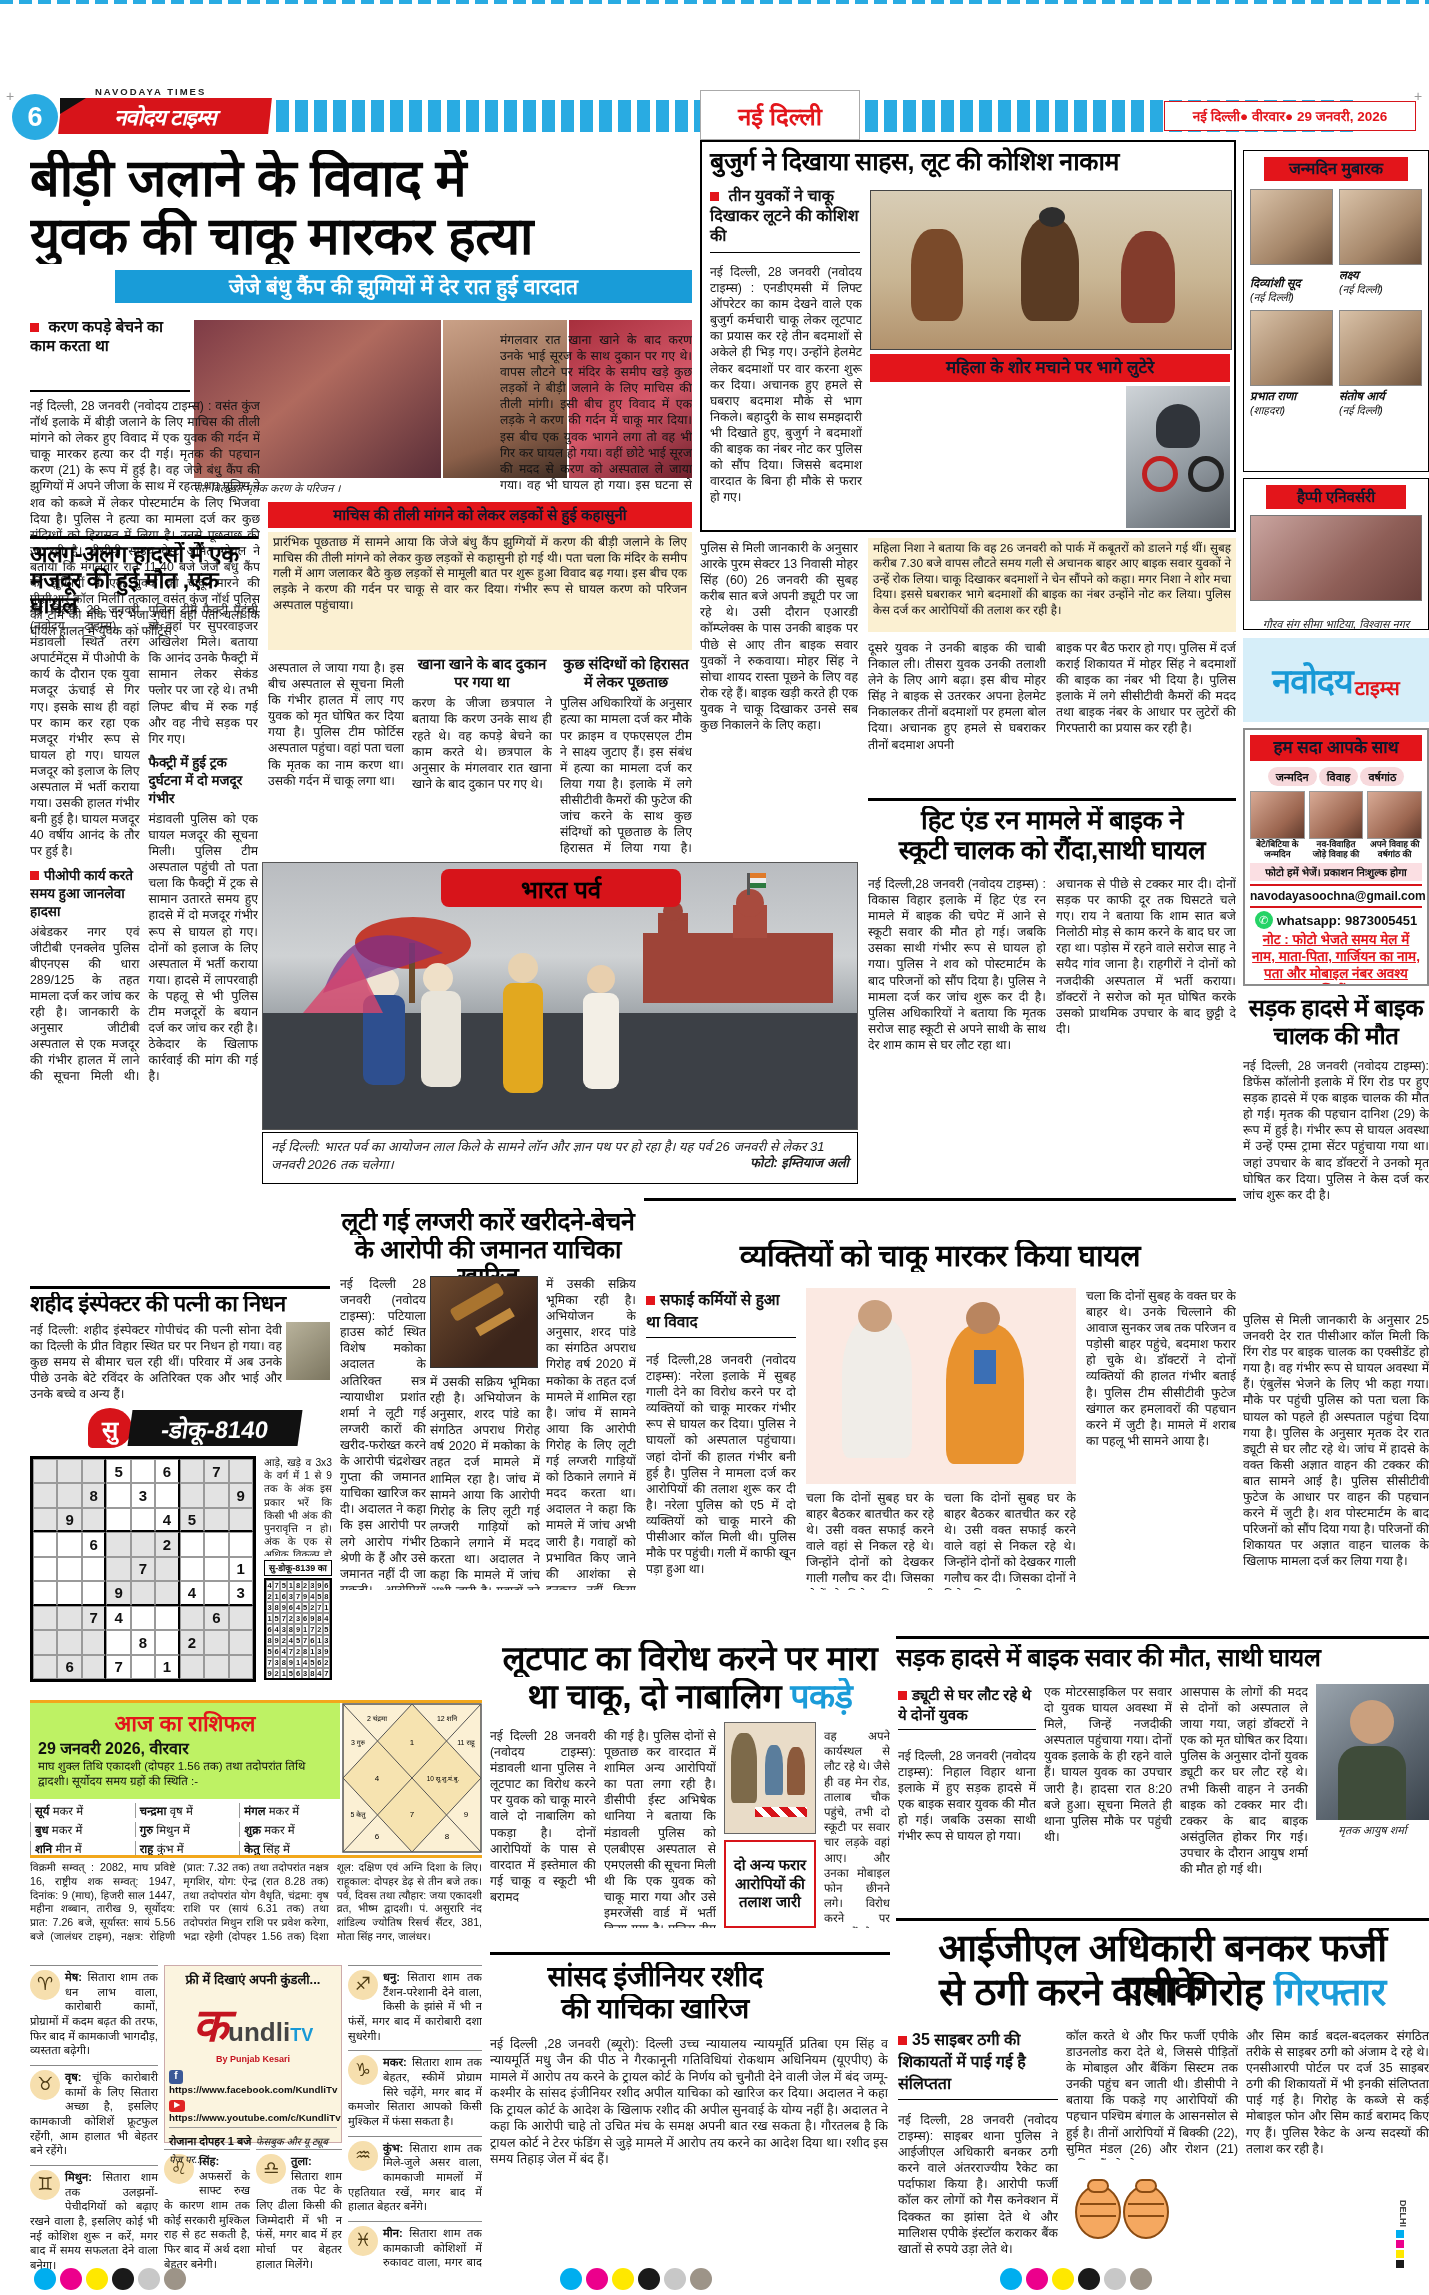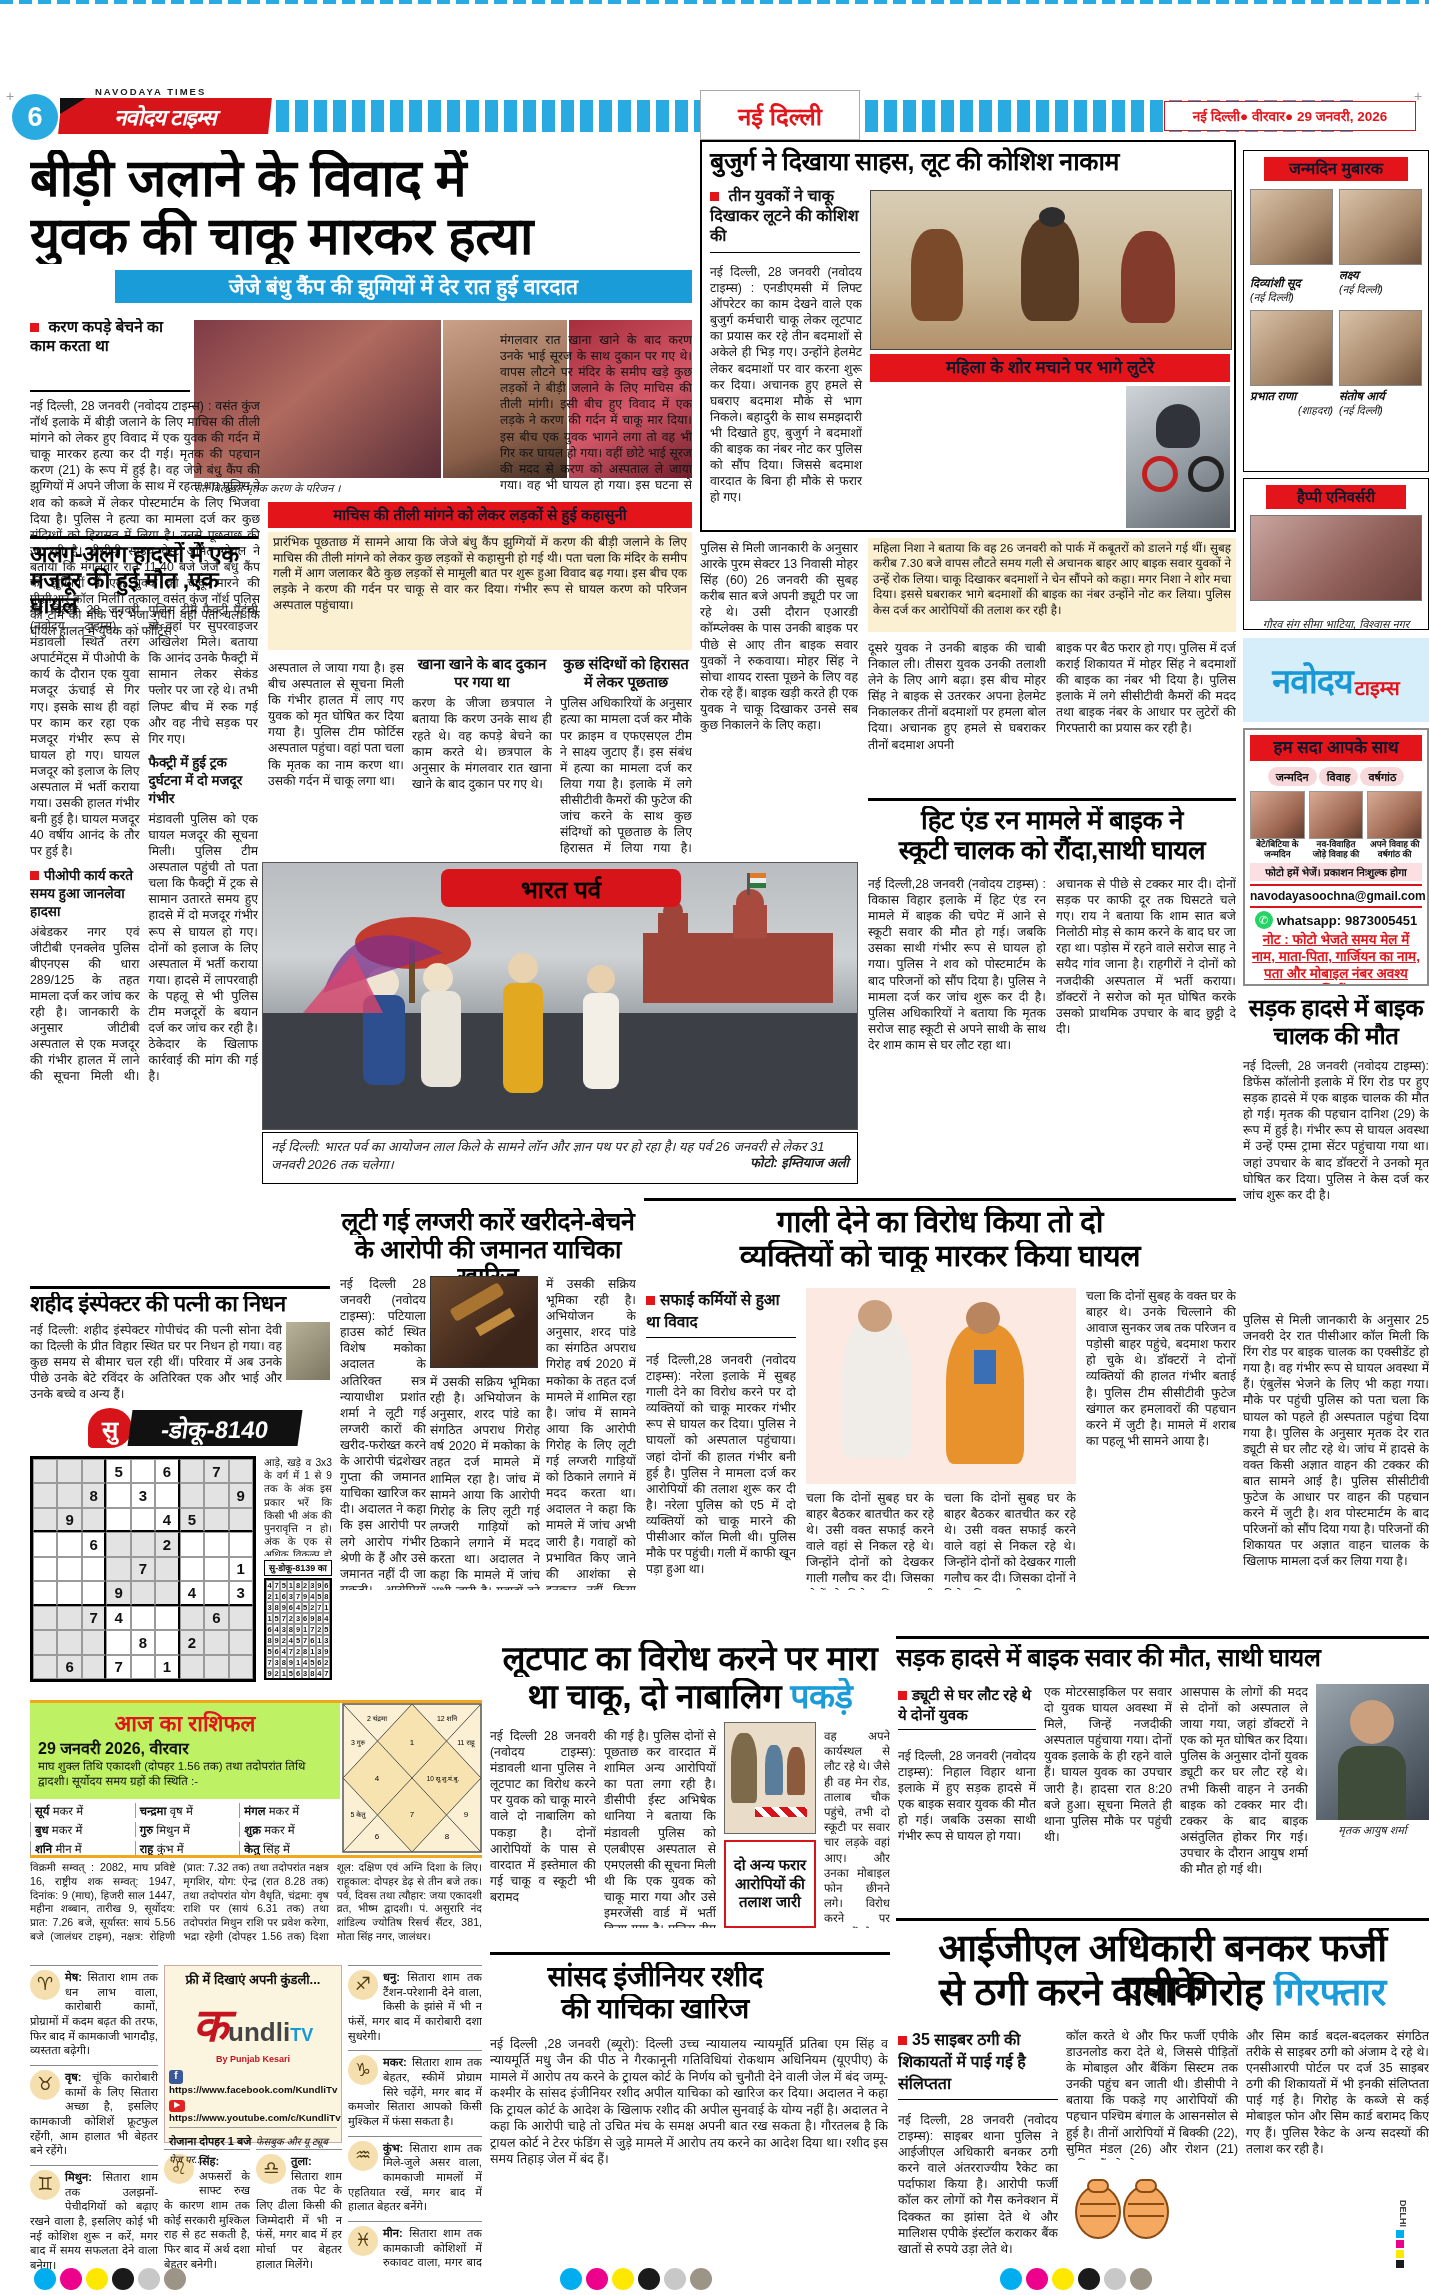--- a/index.html
+++ b/index.html
@@ -130,21 +130,21 @@
           <div style="font-size: 10.5px; font-style: italic;">(नई दिल्ली)</div>
         </div>
         <div>
           <div style="height: 74px; background: linear-gradient(140deg, rgb(217, 194, 168), rgb(166, 135, 106) 60%, rgb(110, 82, 60)); border: 1px solid rgb(136, 136, 136);"></div>
           <div class="b" style="font-size: 11.5px; font-style: italic; margin-top: 2px;">लक्ष्य</div>
           <div style="font-size: 10.5px; font-style: italic;">(नई दिल्ली)</div>
         </div>
         <div>
           <div style="height: 74px; background: linear-gradient(140deg, rgb(217, 194, 168), rgb(166, 135, 106) 60%, rgb(110, 82, 60)); border: 1px solid rgb(136, 136, 136);"></div>
           <div class="b" style="font-size: 11.5px; font-style: italic; margin-top: 2px;">प्रभात राणा</div>
-          <div style="font-size: 10.5px; font-style: italic; text-align: right;">(शाहदरा)</div>
+          <div style="font-size: 10.5px; font-style: italic;">(शाहदरा)</div>
         </div>
         <div>
           <div style="height: 74px; background: linear-gradient(140deg, rgb(217, 194, 168), rgb(166, 135, 106) 60%, rgb(110, 82, 60)); border: 1px solid rgb(136, 136, 136);"></div>
           <div class="b" style="font-size: 11.5px; font-style: italic; margin-top: 2px;">संतोष आर्य</div>
           <div style="font-size: 10.5px; font-style: italic;">(नई दिल्ली)</div>
         </div>
       </div>
   </div>
 
   <div class="abs box1" style="left:1243px;top:478px;width:186px;height:152px;padding:6px">
@@ -427,21 +427,20 @@
   <div class="abs hl c" style="left:340px;top:1236px;width:296px;font-size:25px">के आरोपी की जमानत याचिका खारिज</div>
   <div class="abs" style="left:430px;top:1276px;width:108px;height:92px;background:linear-gradient(135deg,#6e4a2e,#3a241a 70%);border:1px solid #333">
     <div style="position:absolute;left:18px;top:18px;width:56px;height:14px;background:#a9742f;transform:rotate(-30deg);border-radius:4px"></div>
     <div style="position:absolute;left:44px;top:40px;width:40px;height:10px;background:#c08a3e;transform:rotate(-30deg)"></div>
   </div>
   <div class="abs bt" style="left:340px;top:1276px;width:86px;height:314px">नई दिल्ली 28 जनवरी (नवोदय टाइम्स): पटियाला हाउस कोर्ट स्थित विशेष मकोका अदालत के अतिरिक्त सत्र न्यायाधीश प्रशांत शर्मा ने लूटी गई लग्जरी कारों की खरीद-फरोख्त करने के आरोपी चंद्रशेखर गुप्ता की जमानत याचिका खारिज कर दी। अदालत ने कहा कि इस आरोपी पर लगे आरोप गंभीर श्रेणी के हैं और उसे जमानत नहीं दी जा सकती। आरोपियों पर संगठित अपराध गिरोह का साथ देने का आरोप है। आरोप है कि वह गिरोह दिल्ली-एनसीआर से लूटी गई गाड़ियों को फर्जी दस्तावेजों के जरिए बेचने का काम करता था।</div>
   <div class="abs bt" style="left:430px;top:1374px;width:110px;height:216px">में उसकी सक्रिय भूमिका रही है। अभियोजन के अनुसार, शरद पांडे का संगठित अपराध गिरोह वर्ष 2020 में मकोका के तहत दर्ज मामले में शामिल रहा है। जांच में सामने आया कि आरोपी गिरोह के लिए लूटी गई लग्जरी गाड़ियों को ठिकाने लगाने में मदद करता था। अदालत ने कहा कि मामले में जांच अभी जारी है। गवाहों को प्रभावित किए जाने की आशंका से इनकार नहीं किया जा सकता।</div>
   <div class="abs bt" style="left:546px;top:1276px;width:90px;height:314px">में उसकी सक्रिय भूमिका रही है। अभियोजन के अनुसार, शरद पांडे का संगठित अपराध गिरोह वर्ष 2020 में मकोका के तहत दर्ज मामले में शामिल रहा है। जांच में सामने आया कि आरोपी गिरोह के लिए लूटी गई लग्जरी गाड़ियों को ठिकाने लगाने में मदद करता था। अदालत ने कहा कि मामले में जांच अभी जारी है। गवाहों को प्रभावित किए जाने की आशंका से इनकार नहीं किया जा सकता।</div>
 
   <div class="abs rule-t3" style="left:644px;top:1198px;width:592px"></div>
-  <div class="abs hl c" style="left:644px;top:1206px;width:592px;font-size:30px">गाली देने का विरोध किया तो दो</div>
   <div class="abs hl c" style="left:644px;top:1240px;width:592px;font-size:30px">व्यक्तियों को चाकू मारकर किया घायल</div>
   <div class="abs" style="left:646px;top:1288px;width:150px;border-bottom:1px solid #000;padding-bottom:5px">
     <span class="sq"></span><span class="b" style="font-size:15.5px">सफाई कर्मियों से हुआ था विवाद</span>
   </div>
   <div class="abs bt" style="left:646px;top:1352px;width:150px;height:238px">नई दिल्ली,28 जनवरी (नवोदय टाइम्स): नरेला इलाके में सुबह गाली देने का विरोध करने पर दो व्यक्तियों को चाकू मारकर गंभीर रूप से घायल कर दिया। पुलिस ने घायलों को अस्पताल पहुंचाया। जहां दोनों की हालत गंभीर बनी हुई है। पुलिस ने मामला दर्ज कर आरोपियों की तलाश शुरू कर दी है। नरेला पुलिस को ए5 में दो व्यक्तियों को चाकू मारने की पीसीआर कॉल मिली थी। पुलिस मौके पर पहुंची। गली में काफी खून पड़ा हुआ था।</div>
   <div class="abs" style="left:806px;top:1288px;width:270px;height:196px;background:#fbe9e2">
     <div style="position:absolute;left:36px;top:30px;width:70px;height:140px;background:#f0ede8;border-radius:40% 40% 10% 10%"></div>
     <div style="position:absolute;left:52px;top:12px;width:34px;height:32px;border-radius:50%;background:#caa07e"></div>
     <div style="position:absolute;left:140px;top:36px;width:78px;height:140px;background:#e8922e;border-radius:40% 40% 10% 10%"></div>
     <div style="position:absolute;left:160px;top:14px;width:34px;height:32px;border-radius:50%;background:#b9855f"></div>

